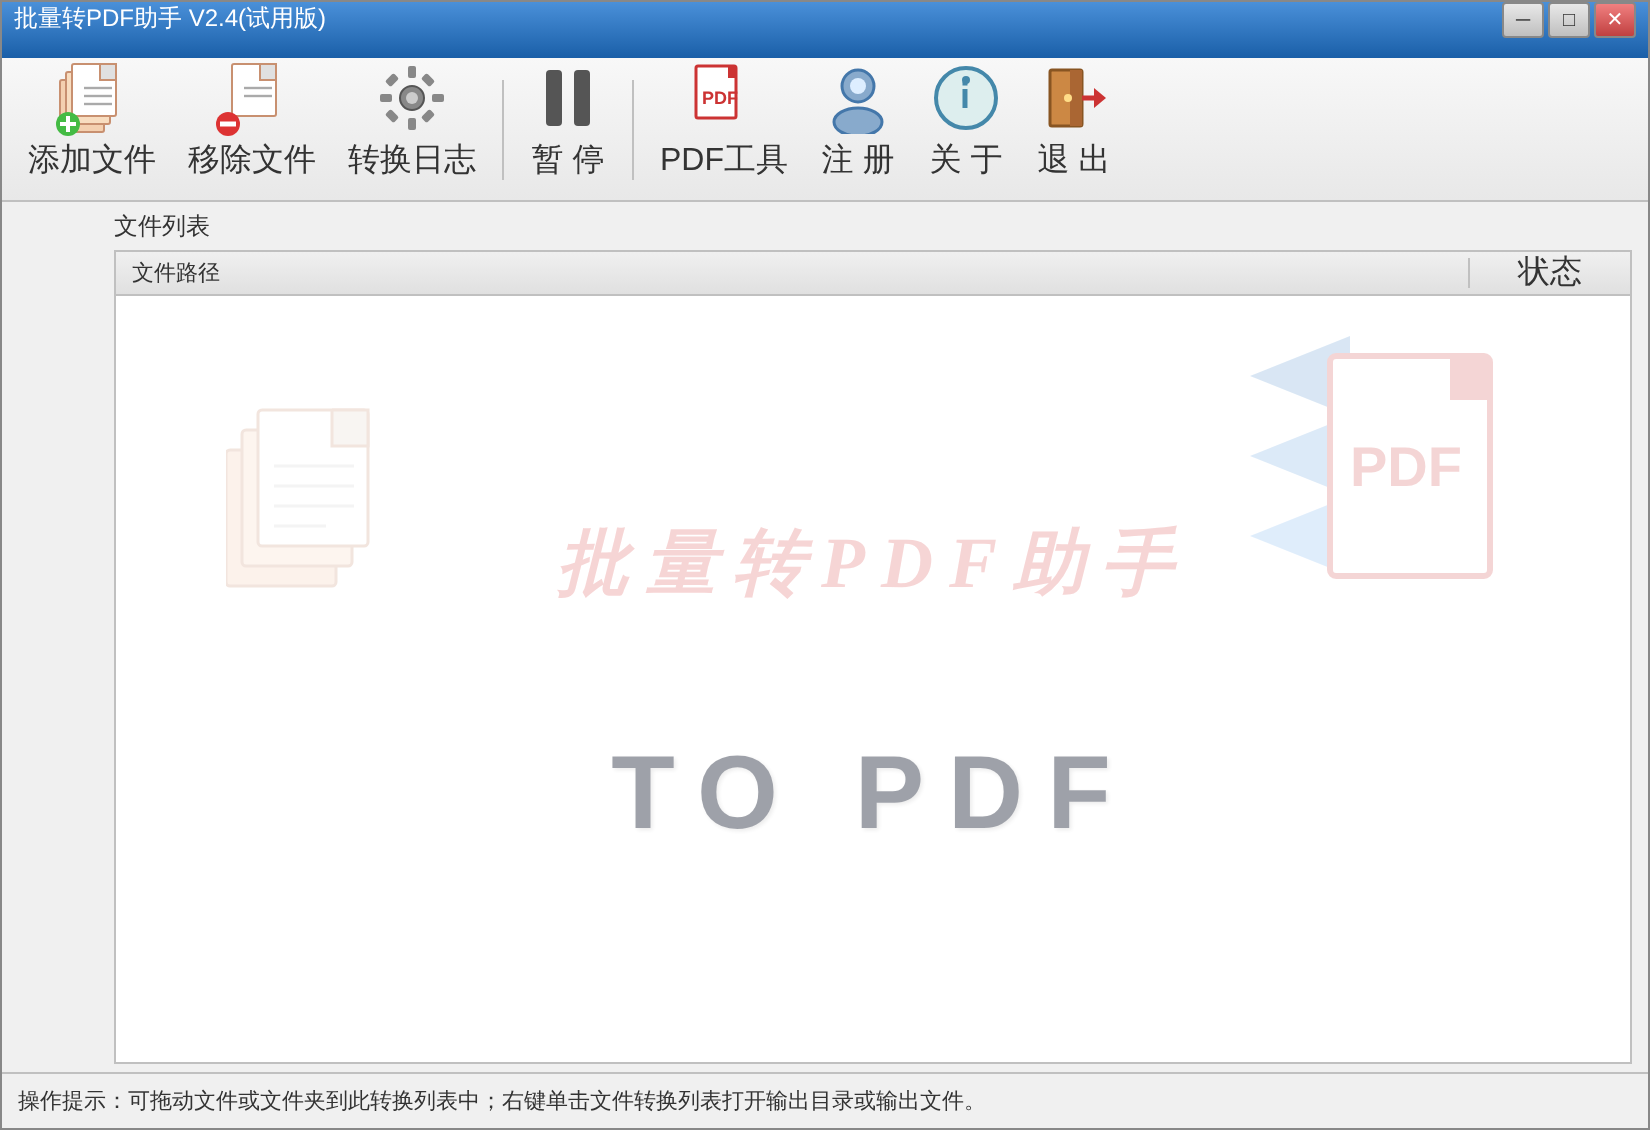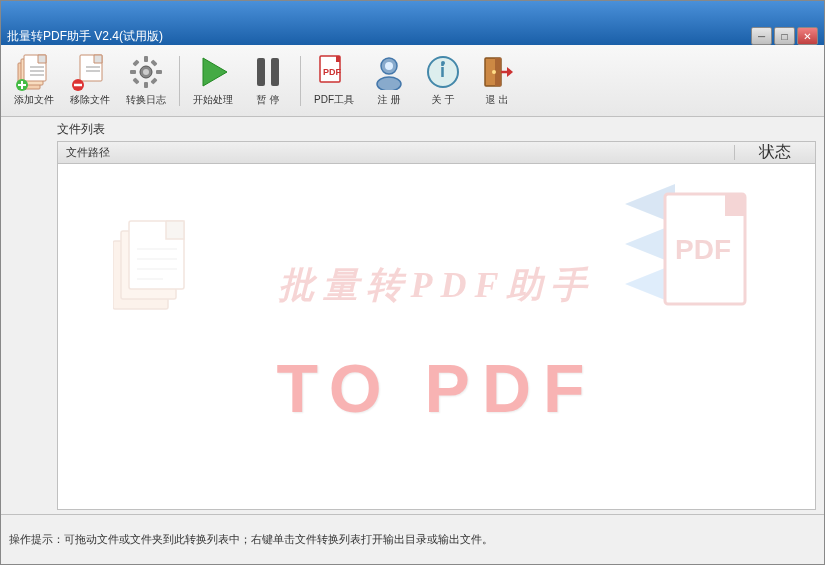--- a/index.html
+++ b/index.html
@@ -17,23 +17,23 @@
       width: 825px;
       height: 565px;
       background: #f0f0f0;
       border: 1px solid #888;
       display: flex;
       flex-direction: column;
     }
 
     .title-bar {
       background: linear-gradient(to bottom, #4a90d9, #1a5fa8);
-      height: 44px;
-      display: flex;
-      align-items: flex-end;
+      height: 28px;
+      display: flex;
+      align-items: flex-start;
       justify-content: space-between;
       padding: 0 6px;
       color: white;
       font-size: 12px;
       flex-shrink: 0;
     }
 
     .title-bar-text {
       font-size: 12px;
       color: white;
@@ -91,21 +91,21 @@
     .toolbar-btn .icon {
       width: 36px;
       height: 36px;
       display: flex;
       align-items: center;
       justify-content: center;
       margin-bottom: 3px;
     }
 
     .toolbar-btn .label {
-      font-size: 10px;
+      font-size: 16px;
       color: #333;
       text-align: center;
       white-space: nowrap;
     }
 
     .toolbar-separator {
       width: 1px;
       height: 50px;
       background: #c0c0c0;
       margin: 0 4px;
@@ -193,35 +193,35 @@
       font-family: 'SimSun', serif;
       letter-spacing: 8px;
       font-style: italic;
     }
 
     .wm-text-bottom {
       position: absolute;
       left: 50%;
       top: 65%;
       transform: translate(-50%, -50%);
-      font-size: 68px;
+      font-size: 52px;
       font-weight: bold;
-      color: #ef4444;
+      color: #0f172a;
       opacity: 0.4;
       white-space: nowrap;
       font-family: Arial, serif;
       letter-spacing: 12px;
       text-shadow: 1px 1px 2px rgba(0,0,0,0.2);
     }
 
     
     .status-bar {
       background: #f0f0f0;
       border-top: 1px solid #c0c0c0;
-      padding: 17px 8px;
+      padding: 6px 8px;
       font-size: 11px;
       color: #333;
       flex-shrink: 0;
     }
 
     
   </style>
 </head>
 <body>
 
@@ -287,28 +287,20 @@
           <rect x="24" y="24" width="4" height="6" rx="1" fill="#888" transform="rotate(45 26 27)"></rect>
           <rect x="24" y="6" width="4" height="6" rx="1" fill="#888" transform="rotate(-45 26 9)"></rect>
           <rect x="6" y="24" width="4" height="6" rx="1" fill="#888" transform="rotate(-45 8 27)"></rect>
         </svg>
       </div>
       <span class="label">转换日志</span>
     </div>
 
     <div class="toolbar-separator"></div>
 
-    <div class="toolbar-btn">
-      <div class="icon">
-        <svg width="36" height="36" viewBox="0 0 36 36">
-          <polygon points="8,4 32,18 8,32" fill="#44aa44" stroke="#228822" stroke-width="1"></polygon>
-        </svg>
-      </div>
-      <span class="label">开始处理</span>
-    </div>
 
     <div class="toolbar-btn">
       <div class="icon">
         <svg width="36" height="36" viewBox="0 0 36 36">
           <rect x="7" y="4" width="8" height="28" rx="2" fill="#555"></rect>
           <rect x="21" y="4" width="8" height="28" rx="2" fill="#555"></rect>
         </svg>
       </div>
       <span class="label">暂 停</span>
     </div>

